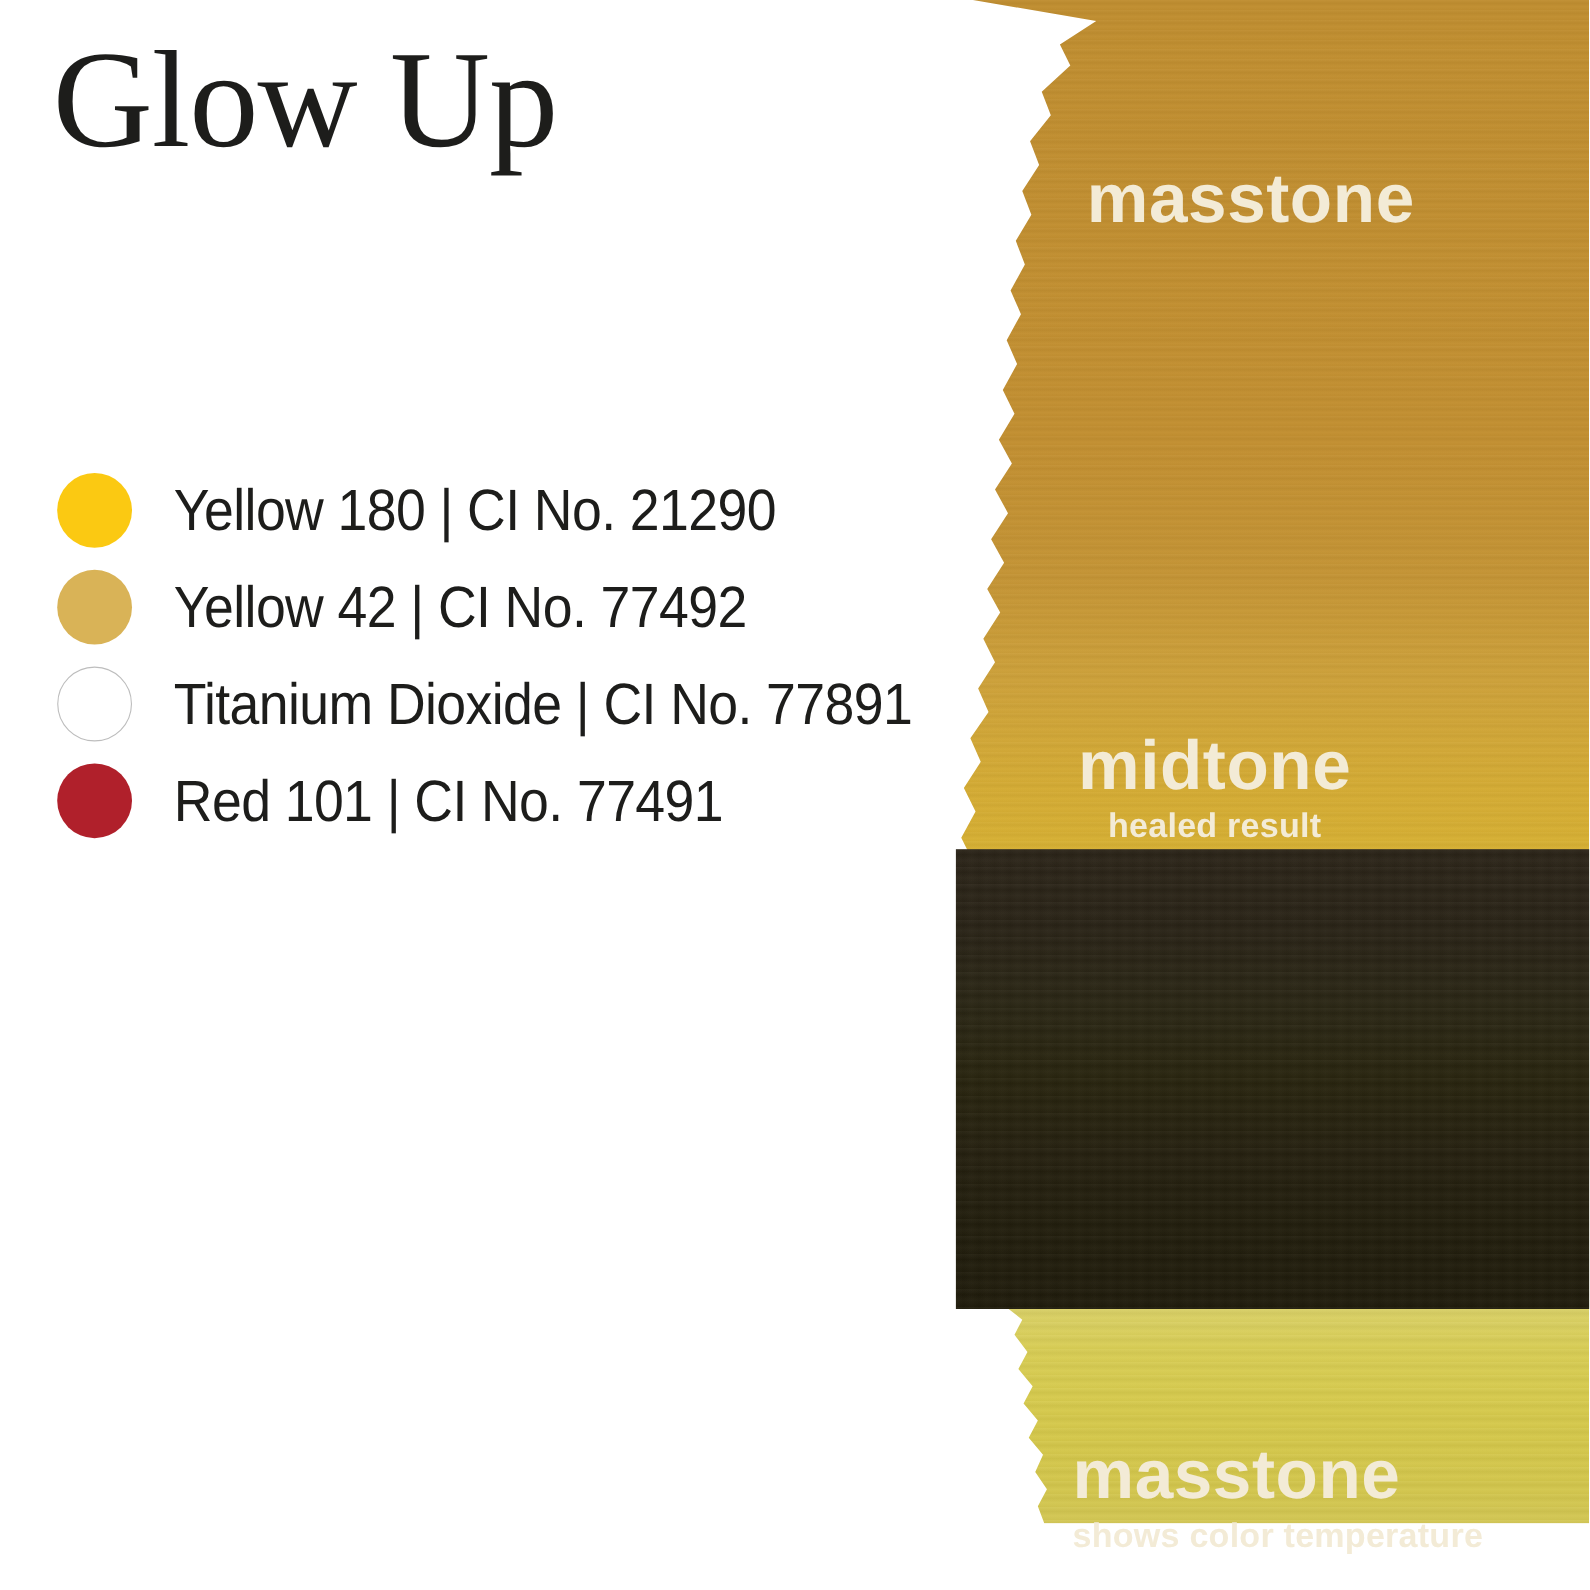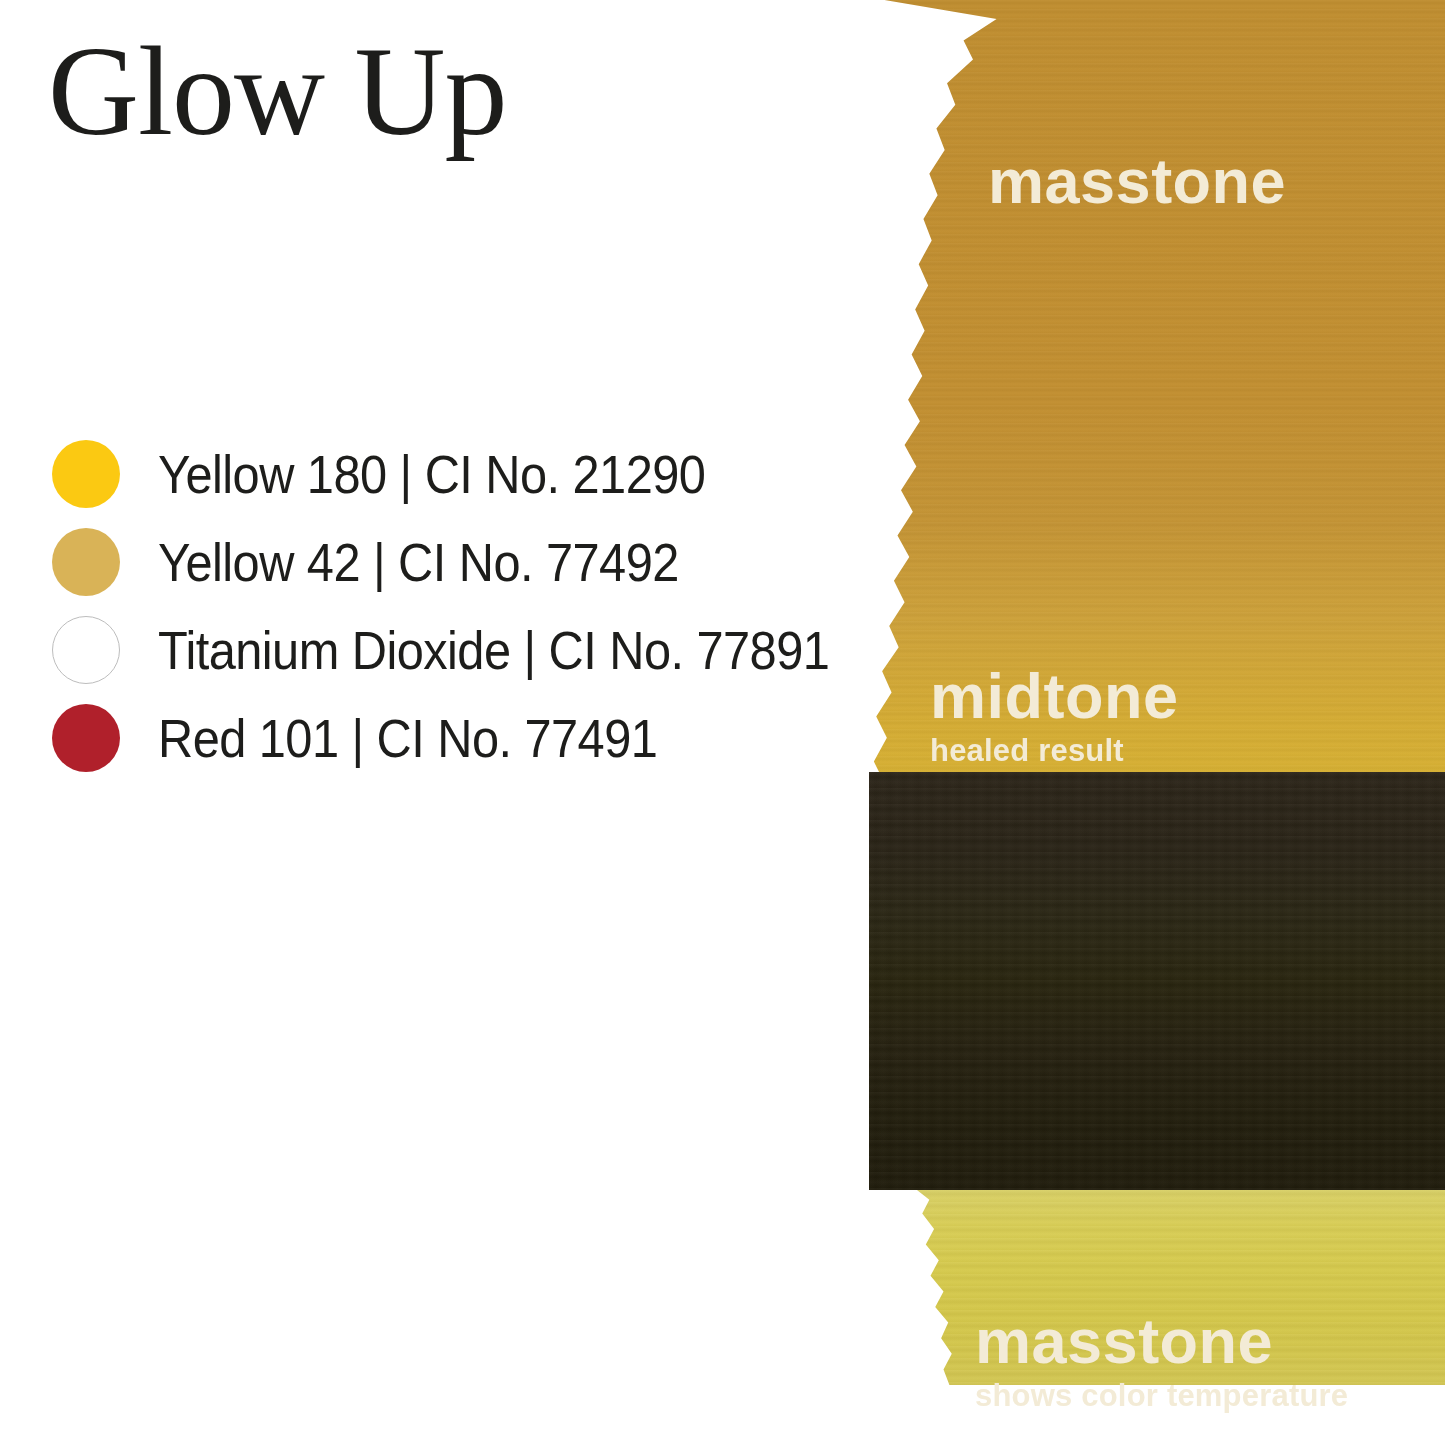--- a/index.html
+++ b/index.html
@@ -34,21 +34,21 @@
     line-height: 1.02;
     letter-spacing: -1px;
     color: #1d1d1b;
     font-weight: 400;
     white-space: nowrap;
   }
 
   #pigment-list {
     position: absolute;
     left: 52px;
-    top: 430px;
+    top: 420px;
     width: 800px;
   }
 
   .pigment-row {
     position: relative;
     display: flex;
     align-items: center;
     height: 88px;
   }
 
@@ -235,21 +235,21 @@
     font-family: "Liberation Sans", sans-serif;
     font-weight: bold;
     font-size: 31px;
     line-height: 1.1;
     letter-spacing: 0.2px;
     color: #f3ebd6;
     margin-top: 8px;
   }
 
   #label-masstone { left: 988px; top: 140px; }
-  #label-midtone  { left: 930px; top: 655px; }
+  #label-midtone  { left: 980px; top: 655px; text-align: center; }
   #label-basetone { left: 975px; top: 1300px; }
 
 </style>
 </head>
 <body>
 
 <div id="stage">
 
   <div id="left-panel">
 

